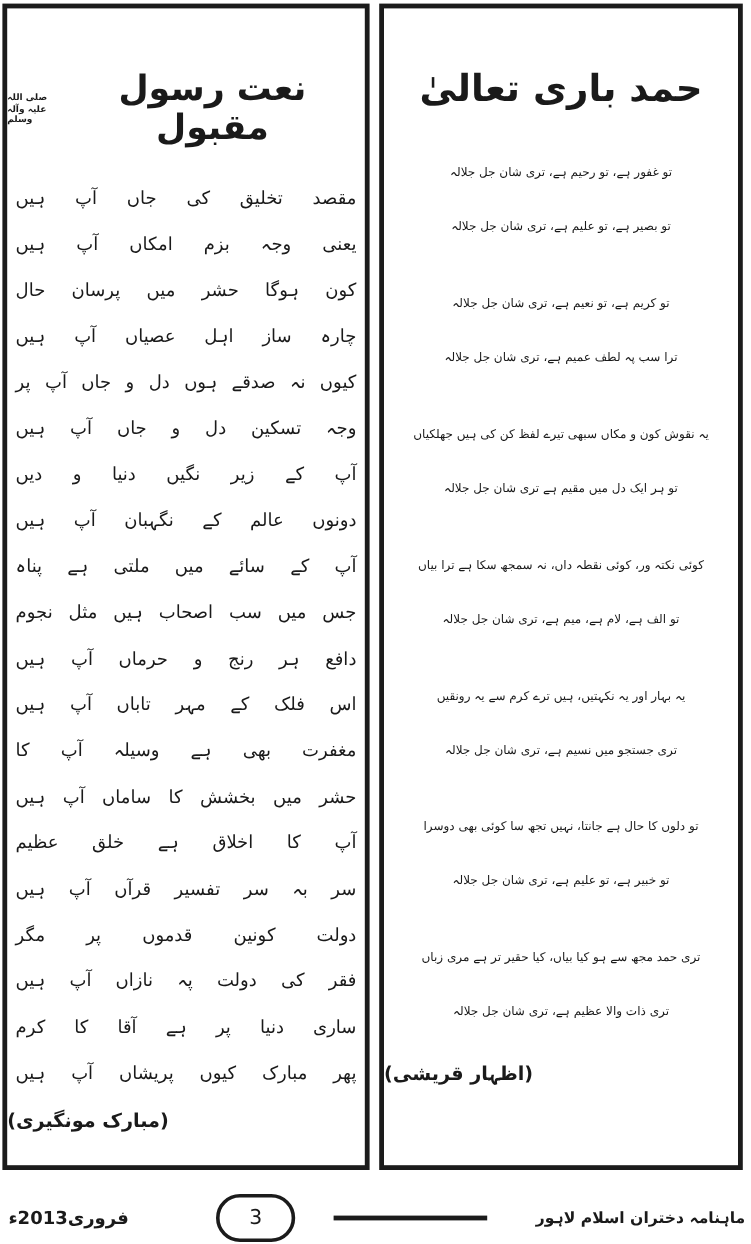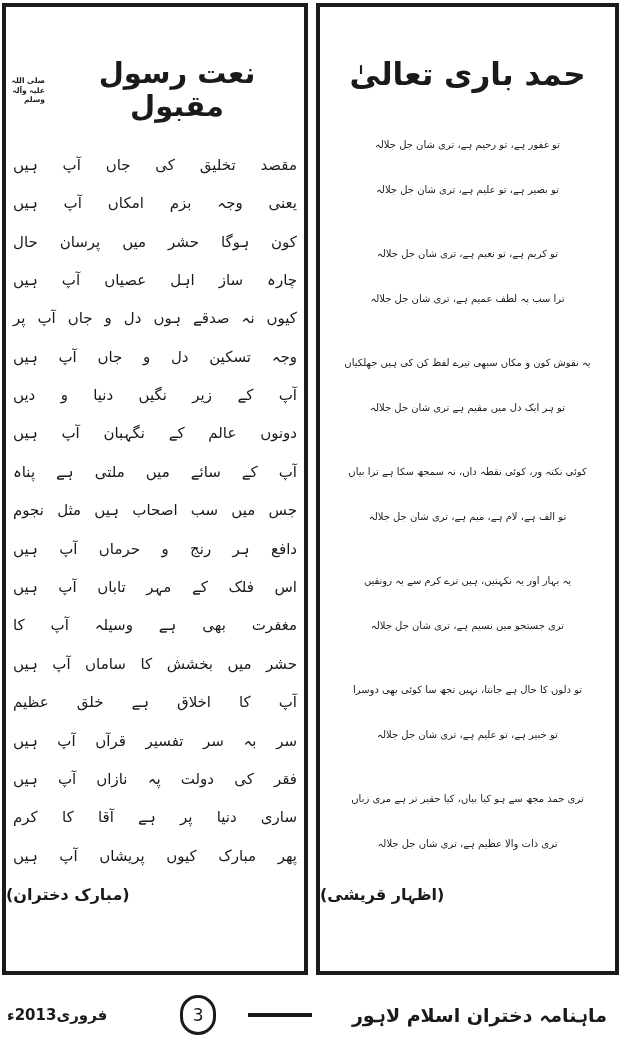--- a/index.html
+++ b/index.html
@@ -43,21 +43,21 @@
     padding-top:26px;
     margin-bottom:22px;
     font-size:29px;
   }
   .honorific{
     display:inline-block;
     width:40px;
     font-size:7.5px;
     font-weight:bold;
     line-height:1.25;
-    text-align:right;
+    text-align:left;
   }
 
   
   .naat-line{
     direction:rtl;
     font-size:15px;
     height:38.4px;
     line-height:38.4px;
     padding:0 7px;
     text-align:justify;
@@ -119,24 +119,24 @@
     border:3px solid #1b1b1b;
     border-radius:21px;
     display:flex;
     align-items:center;
     justify-content:center;
     font-size:17px;
     background:#ffffff;
   }
   .footer-magazine{
     direction:rtl;
-    font-size:19px;
+    font-size:13px;
     font-weight:bold;
     padding-left:8px;
-    padding-right:19px;
+    padding-right:5px;
     white-space:nowrap;
   }
 </style>
 </head>
 <body>
 
 <div class="page">
 
   <section class="poem-box" id="naat-box">
     <h2 class="poem-title">
@@ -153,25 +153,26 @@
       <div class="naat-line">آپ کے زیر نگیں دنیا و دیں</div>
       <div class="naat-line">دونوں عالم کے نگہبان آپ ہیں</div>
       <div class="naat-line">آپ کے سائے میں ملتی ہے پناہ</div>
       <div class="naat-line">جس میں سب اصحاب ہیں مثل نجوم</div>
       <div class="naat-line">دافع ہر رنج و حرماں آپ ہیں</div>
       <div class="naat-line">اس فلک کے مہر تاباں آپ ہیں</div>
       <div class="naat-line">مغفرت بھی ہے وسیلہ آپ کا</div>
       <div class="naat-line">حشر میں بخشش کا ساماں آپ ہیں</div>
       <div class="naat-line">آپ کا اخلاق ہے خلق عظیم</div>
       <div class="naat-line">سر بہ سر تفسیر قرآں آپ ہیں</div>
+      <div class="naat-line">دولت کونین قدموں پر مگر</div>
       <div class="naat-line">فقر کی دولت پہ نازاں آپ ہیں</div>
       <div class="naat-line">ساری دنیا پر ہے آقا کا کرم</div>
       <div class="naat-line">پھر مبارک کیوں پریشاں آپ ہیں</div>
     </div>
-    <div class="poem-author">(مبارک دختران)</div>
+    <div class="poem-author">(مبارک مونگیری)</div>
   </section>
 
   <section class="poem-box" id="hamd-box">
     <h2 class="poem-title">حمد باری تعالیٰ</h2>
     <div>
       <div class="hamd-stanza">
         <div class="hamd-line">تو غفور ہے، تو رحیم ہے، تری شان جل جلالہ</div>
         <div class="hamd-line">تو بصیر ہے، تو علیم ہے، تری شان جل جلالہ</div>
       </div>
       <div class="hamd-stanza">

